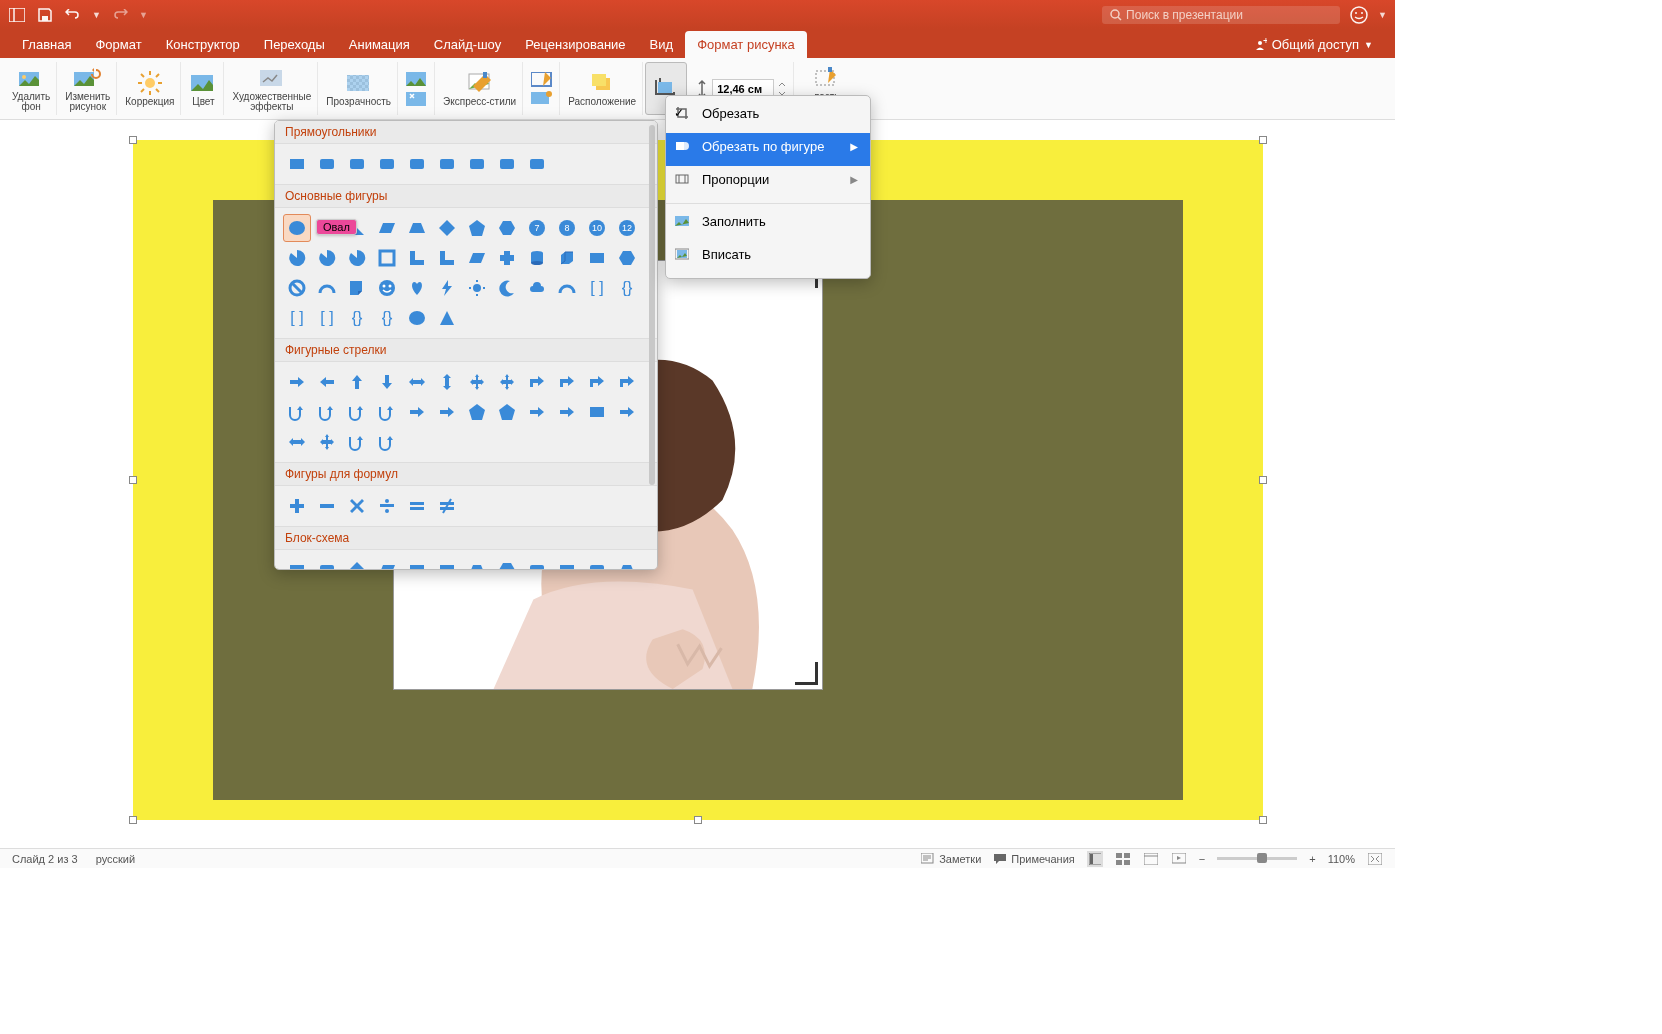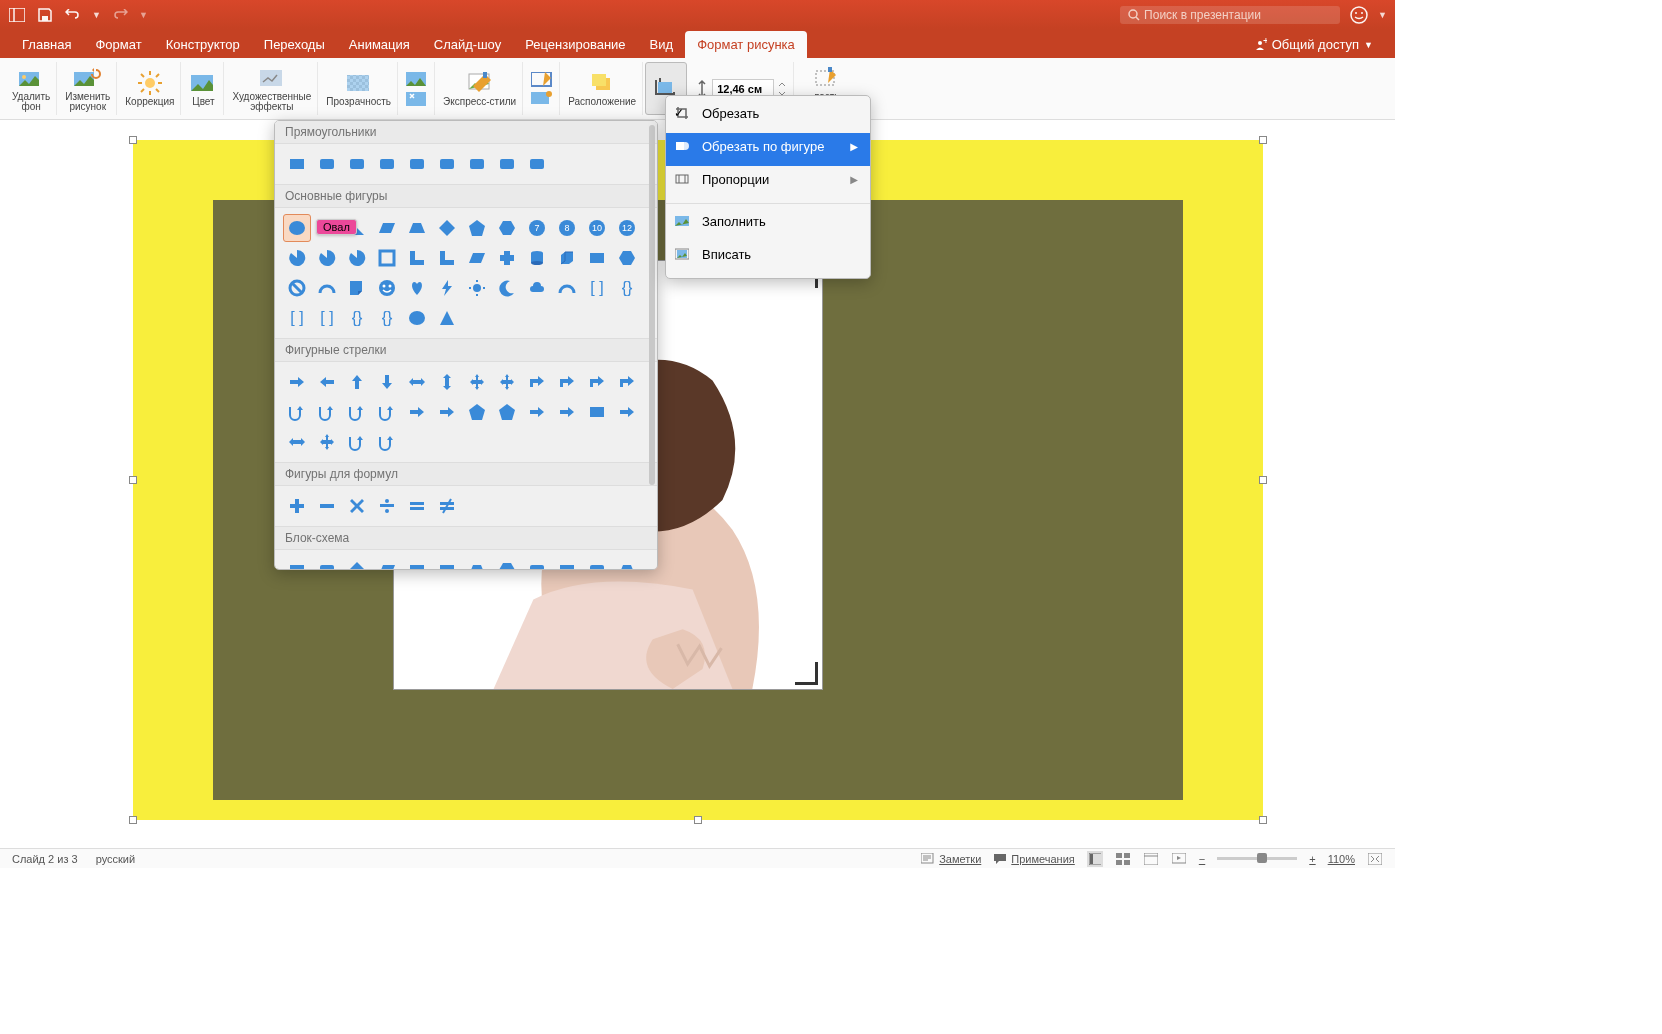--- a/index.html
+++ b/index.html
@@ -1,21 +1,21 @@
 <!DOCTYPE html>
 <html><head>
 <meta charset="utf-8">
 <style>
 *{margin:0;padding:0;box-sizing:border-box;font-family:-apple-system,BlinkMacSystemFont,"Segoe UI",sans-serif;}
 body{width:1395px;height:868px;background:#fff;position:relative;overflow:hidden;}
 .titlebar{height:29px;background:linear-gradient(#d8472a,#c54123);display:flex;align-items:center;padding:0 8px;color:#fff;}
 .tb-left{display:flex;align-items:center;gap:10px;}
 .tb-icon{width:18px;height:18px;display:flex;align-items:center;justify-content:center;opacity:.95;}
 .tb-right{margin-left:auto;display:flex;align-items:center;gap:10px;}
-.search{background:rgba(255,255,255,.15);border-radius:3px;padding:2px 8px;width:220px;font-size:12px;color:#f3d0c5;display:flex;align-items:center;gap:4px;}
+.search{background:rgba(255,255,255,.15);border-radius:3px;padding:2px 8px;width:238px;font-size:12px;color:#f3d0c5;display:flex;align-items:center;gap:4px;}
 .tabs{height:29px;background:#c54123;display:flex;align-items:flex-end;padding:0 10px;color:#fff;}
 .tab{padding:6px 12px;font-size:13px;cursor:pointer;}
 .tab.active{background:#fafafa;color:#c54123;border-radius:4px 4px 0 0;}
 .share{margin-left:auto;display:flex;align-items:center;gap:5px;padding:6px 12px;font-size:13px;}
 .ribbon{height:62px;background:#fafafa;border-bottom:1px solid #ddd;display:flex;align-items:center;padding:4px 6px;gap:2px;}
 .rgrp{display:flex;flex-direction:column;align-items:center;padding:0 6px;gap:1px;border-right:1px solid #e8e8e8;height:100%;justify-content:center;}
 .rgrp:last-child{border-right:none;}
 .rico{width:28px;height:26px;display:flex;align-items:center;justify-content:center;}
 .rlbl{font-size:10px;color:#444;text-align:center;line-height:1;}
 .dim-input{width:62px;height:20px;border:1px solid #ccc;font-size:11px;padding:0 4px;background:#fff;font-weight:bold;}
@@ -32,29 +32,29 @@
 .h-l{left:-4px;top:50%;margin-top:-4px;}.h-r{right:-4px;top:50%;margin-top:-4px;}
 .dropdown{position:absolute;left:665px;top:95px;width:206px;background:#f5f5f5;border:1px solid #bbb;border-radius:5px;box-shadow:0 4px 16px rgba(0,0,0,.25);padding:4px 0;font-size:13px;z-index:100;}
 .dd-item{padding:5px 12px 12px 28px;display:flex;align-items:center;gap:8px;cursor:pointer;position:relative;}
 .dd-item.checked::before{content:"✓";position:absolute;left:8px;font-size:12px;}
 .dd-item.highlighted{background:#2a7ae8;color:#fff;}
 .dd-item .arrow{margin-left:auto;font-size:10px;}
 .dd-sep{height:1px;background:#ddd;margin:4px 0;}
 .dd-ico{width:16px;height:16px;display:inline-flex;align-items:center;justify-content:center;margin-left:-20px;margin-right:4px;}
 .shapes-panel{position:absolute;left:274px;top:120px;width:384px;height:450px;background:#f0f0f0;border:1px solid #bbb;border-radius:5px;box-shadow:0 4px 16px rgba(0,0,0,.25);z-index:99;overflow:auto;}
 .sp-scrollbar{position:absolute;right:2px;top:4px;bottom:4px;width:6px;background:#c8c8c8;border-radius:3px;height:360px;}
-.sp-cat{padding:4px 10px;font-size:12px;color:#737373;background:#eaeaea;border-top:1px solid #ddd;border-bottom:1px solid #ddd;}
+.sp-cat{padding:4px 10px;font-size:12px;color:#c2410c;background:#eaeaea;border-top:1px solid #ddd;border-bottom:1px solid #ddd;}
 .sp-cat:first-child{border-top:none;}
 .sp-grid{display:flex;flex-wrap:wrap;padding:6px 8px;gap:2px;}
 .sp-shape{width:28px;height:28px;display:flex;align-items:center;justify-content:center;border-radius:3px;cursor:pointer;position:relative;}
 .sp-shape.selected{background:#f9d9c3;border:1px solid #e28a5a;}
 .tooltip{position:absolute;left:32px;top:4px;background:#ec4899;border:1px solid #ccc;padding:1px 6px;font-size:11px;border-radius:3px;white-space:nowrap;box-shadow:0 1px 3px rgba(0,0,0,.2);z-index:10;}
 .shp{width:18px;height:18px;}
 .statusbar{position:absolute;bottom:0;left:0;right:0;height:20px;background:#fafafa;border-top:1px solid #ddd;display:flex;align-items:center;padding:0 12px;font-size:11px;color:#555;gap:18px;}
-.sb-right{margin-left:auto;display:flex;align-items:center;gap:12px;text-decoration:underline;}
+.sb-right{margin-left:auto;display:flex;align-items:center;gap:12px;}
 .sb-ico{width:16px;height:16px;display:flex;align-items:center;justify-content:center;}
 .zoom-slider{width:80px;height:3px;background:#ccc;position:relative;}
 .zoom-slider::after{content:"";position:absolute;left:50%;top:-4px;width:10px;height:10px;background:#888;border-radius:2px;}
 svg{display:block;}
 </style>
 </head>
 <body>
 
 <div class="titlebar">
   <div class="tb-left">

